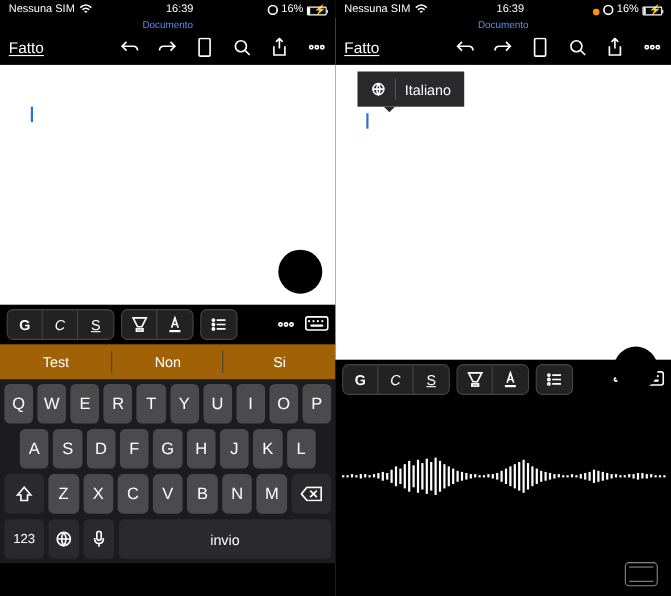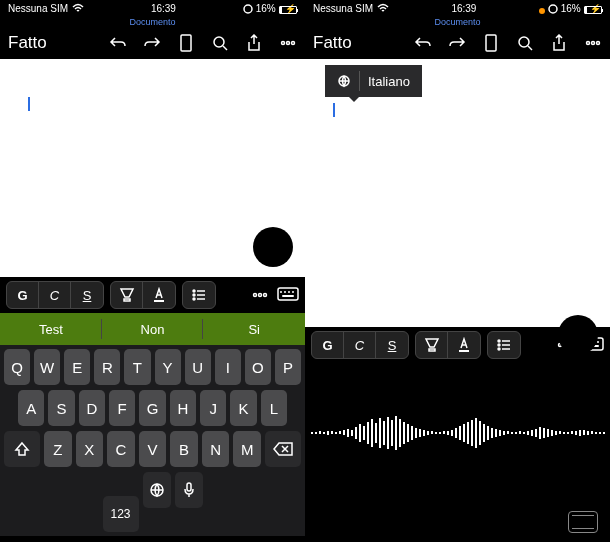--- a/index.html
+++ b/index.html
@@ -10,21 +10,21 @@
   .status-left { display: flex; align-items: center; gap: 4px; }
   .status-right { display: flex; align-items: flex-end; gap: 3px; }
   .orange-dot { width: 6px; height: 6px; background: #ff9500; border-radius: 50%; display: inline-block; }
   .batt { display: inline-block; width: 18px; height: 8px; border: 1px solid #fff; border-radius: 1px; position: relative; }
   .batt::after { content:''; position:absolute; right:-2px; top:2px; width:1px; height:3px; background:#fff; }
   .batt-fill { position:absolute; left:0; top:0; bottom:0; width:16%; background:#fff; }
   .bolt { color:#ffcc00; font-size:9px; margin-left:-14px; }
 
   .doc-label { color: #5b8def; font-size: 9px; text-align: center; padding: 1px 0 0 0; }
   .toolbar { height: 32px; display: flex; align-items: center; justify-content: space-between; padding: 0 8px; color: #fff; }
-  .toolbar-left { font-size: 17px; text-underline-offset: 2px; }
+  .toolbar-left { font-size: 14px; text-decoration: underline; text-underline-offset: 2px; }
   .toolbar-icons { display: flex; align-items: center; gap: 16px; }
   .tb-icon { width: 18px; height: 18px; display: flex; align-items: center; justify-content: center; }
 
   .content-area { background: #fff; flex: 0 0 auto; position: relative; padding: 32px 16px; }
   .content-a { height: 218px; }
   .content-b { height: 268px; }
   .cursor { width: 2px; height: 14px; background: #2b6de2; position: absolute; top: 38px; left: 28px; }
 
   .mic-btn { position: absolute; width: 40px; height: 40px; background: #000; border-radius: 50%; display: flex; align-items: center; justify-content: center; }
   .mic-a { right: 12px; bottom: 10px; }
@@ -34,31 +34,31 @@
   .tooltip::after { content:''; position:absolute; bottom:-5px; left:24px; width:0; height:0; border-left:5px solid transparent; border-right:5px solid transparent; border-top:5px solid #2a2a2c; }
   .tooltip .divider { width:1px; height:20px; background:#555; }
 
   .format-bar { height: 36px; background: #000; display: flex; align-items: center; padding: 0 6px; gap: 6px; }
   .pill-group { display: flex; background: #222; border: 1px solid #444; border-radius: 6px; overflow: hidden; }
   .pill-btn { width: 32px; height: 26px; display: flex; align-items: center; justify-content: center; color: #fff; font-size: 13px; border-right: 1px solid #444; }
   .pill-btn:last-child { border-right: none; }
   .fmt-flex { flex: 1; }
   .fmt-icon { width: 22px; height: 22px; display: flex; align-items: center; justify-content: center; color: #fff; }
 
-  .suggestions { height: 32px; display: flex; background: #4d7c0f; }
+  .suggestions { height: 32px; display: flex; background: #a16207; }
   .sugg { flex: 1; display: flex; align-items: center; justify-content: center; color: #fff; font-size: 13px; position: relative; }
   .sugg:not(:last-child)::after { content:''; position:absolute; right:0; top:6px; bottom:6px; width:1px; background:#444; }
 
   .kbd { background: #1c1c1e; padding: 4px; display: flex; flex-direction: column; gap: 5px; }
   .krow { display: flex; gap: 4px; justify-content: center; }
   .key { background: #4b4b4d; color: #fff; border-radius: 5px; height: 36px; display: flex; align-items: center; justify-content: center; font-size: 15px; flex: 1; min-width: 0; }
   .key-dark { background: #2a2a2c; }
   .key-shift { flex: 0 0 36px; }
   .key-bksp { flex: 0 0 36px; }
-  .key-123 { flex: 0 0 36px; font-size: 12px; margin-top: 24px; }
+  .key-123 { flex: 0 0 36px; font-size: 12px; }
   .key-globe { flex: 0 0 28px; }
   .key-mic { flex: 0 0 28px; }
   .key-space { flex: 2.5; font-size: 13px; }
   .key-enter { flex: 1.2; font-size: 13px; }
   .krow-mid { padding: 0 14px; }
 
   .wave-area { flex: 1; background: #000; display: flex; align-items: center; justify-content: center; position: relative; }
   .waveform { display: flex; align-items: center; gap: 2px; height: 50px; }
   .wave-bar { width: 2px; background: #fff; }
 
@@ -242,20 +242,21 @@
             <circle cx="8" cy="8" r="6"></circle>
             <path d="M2 8 L14 8 M8 2 Q12 8 8 14 Q4 8 8 2"></path>
           </svg>
         </span>
       <span class="key key-dark key-mic">
           <svg width="12" height="16" viewBox="0 0 12 16" stroke="#fff">
             <rect x="4" y="1" width="4" height="8" rx="2"></rect>
             <path d="M2 7 Q2 12 6 12 Q10 12 10 7 M6 12 L6 15"></path>
           </svg>
         </span>
+      <span class="key key-dark key-enter">invio</span>
     </div>
   </div>
 </div>
 
 <div class="screen">
   <div class="status-bar">
     <div class="status-left">
       <span>Nessuna SIM</span>
       <svg width="12" height="10" viewBox="0 0 12 10">
           <path d="M1 4 Q6 -1 11 4 M3 6 Q6 3 9 6 M5 8 Q6 7 7 8"></path>

